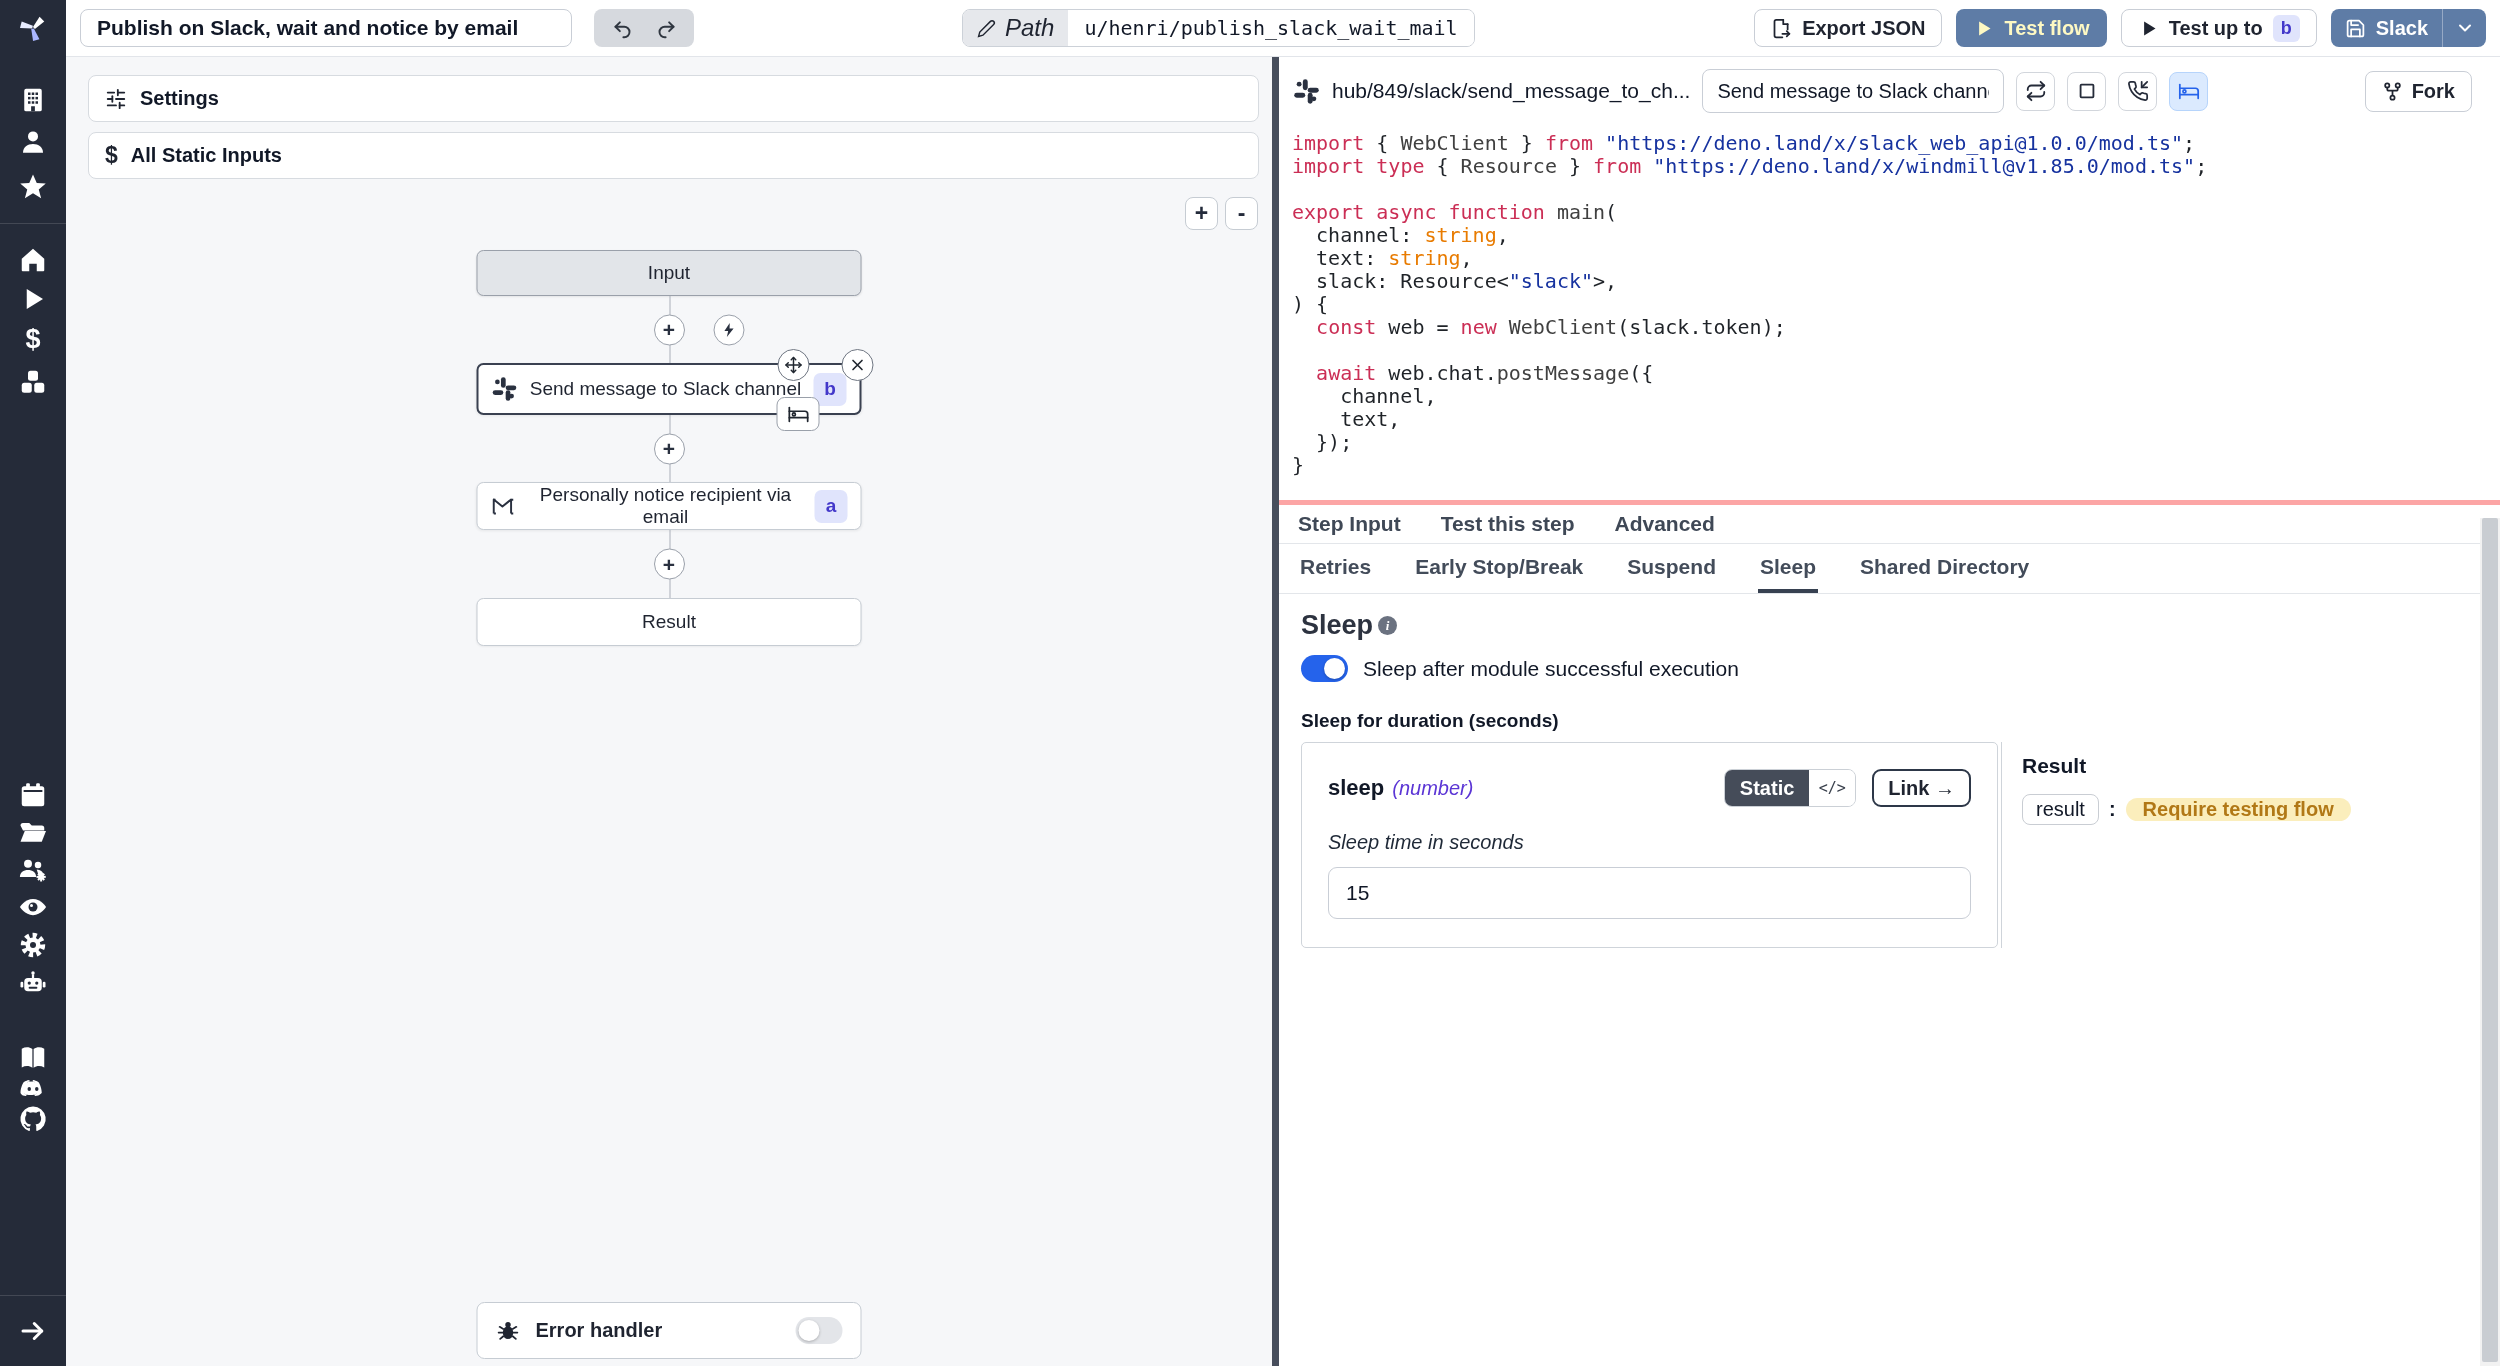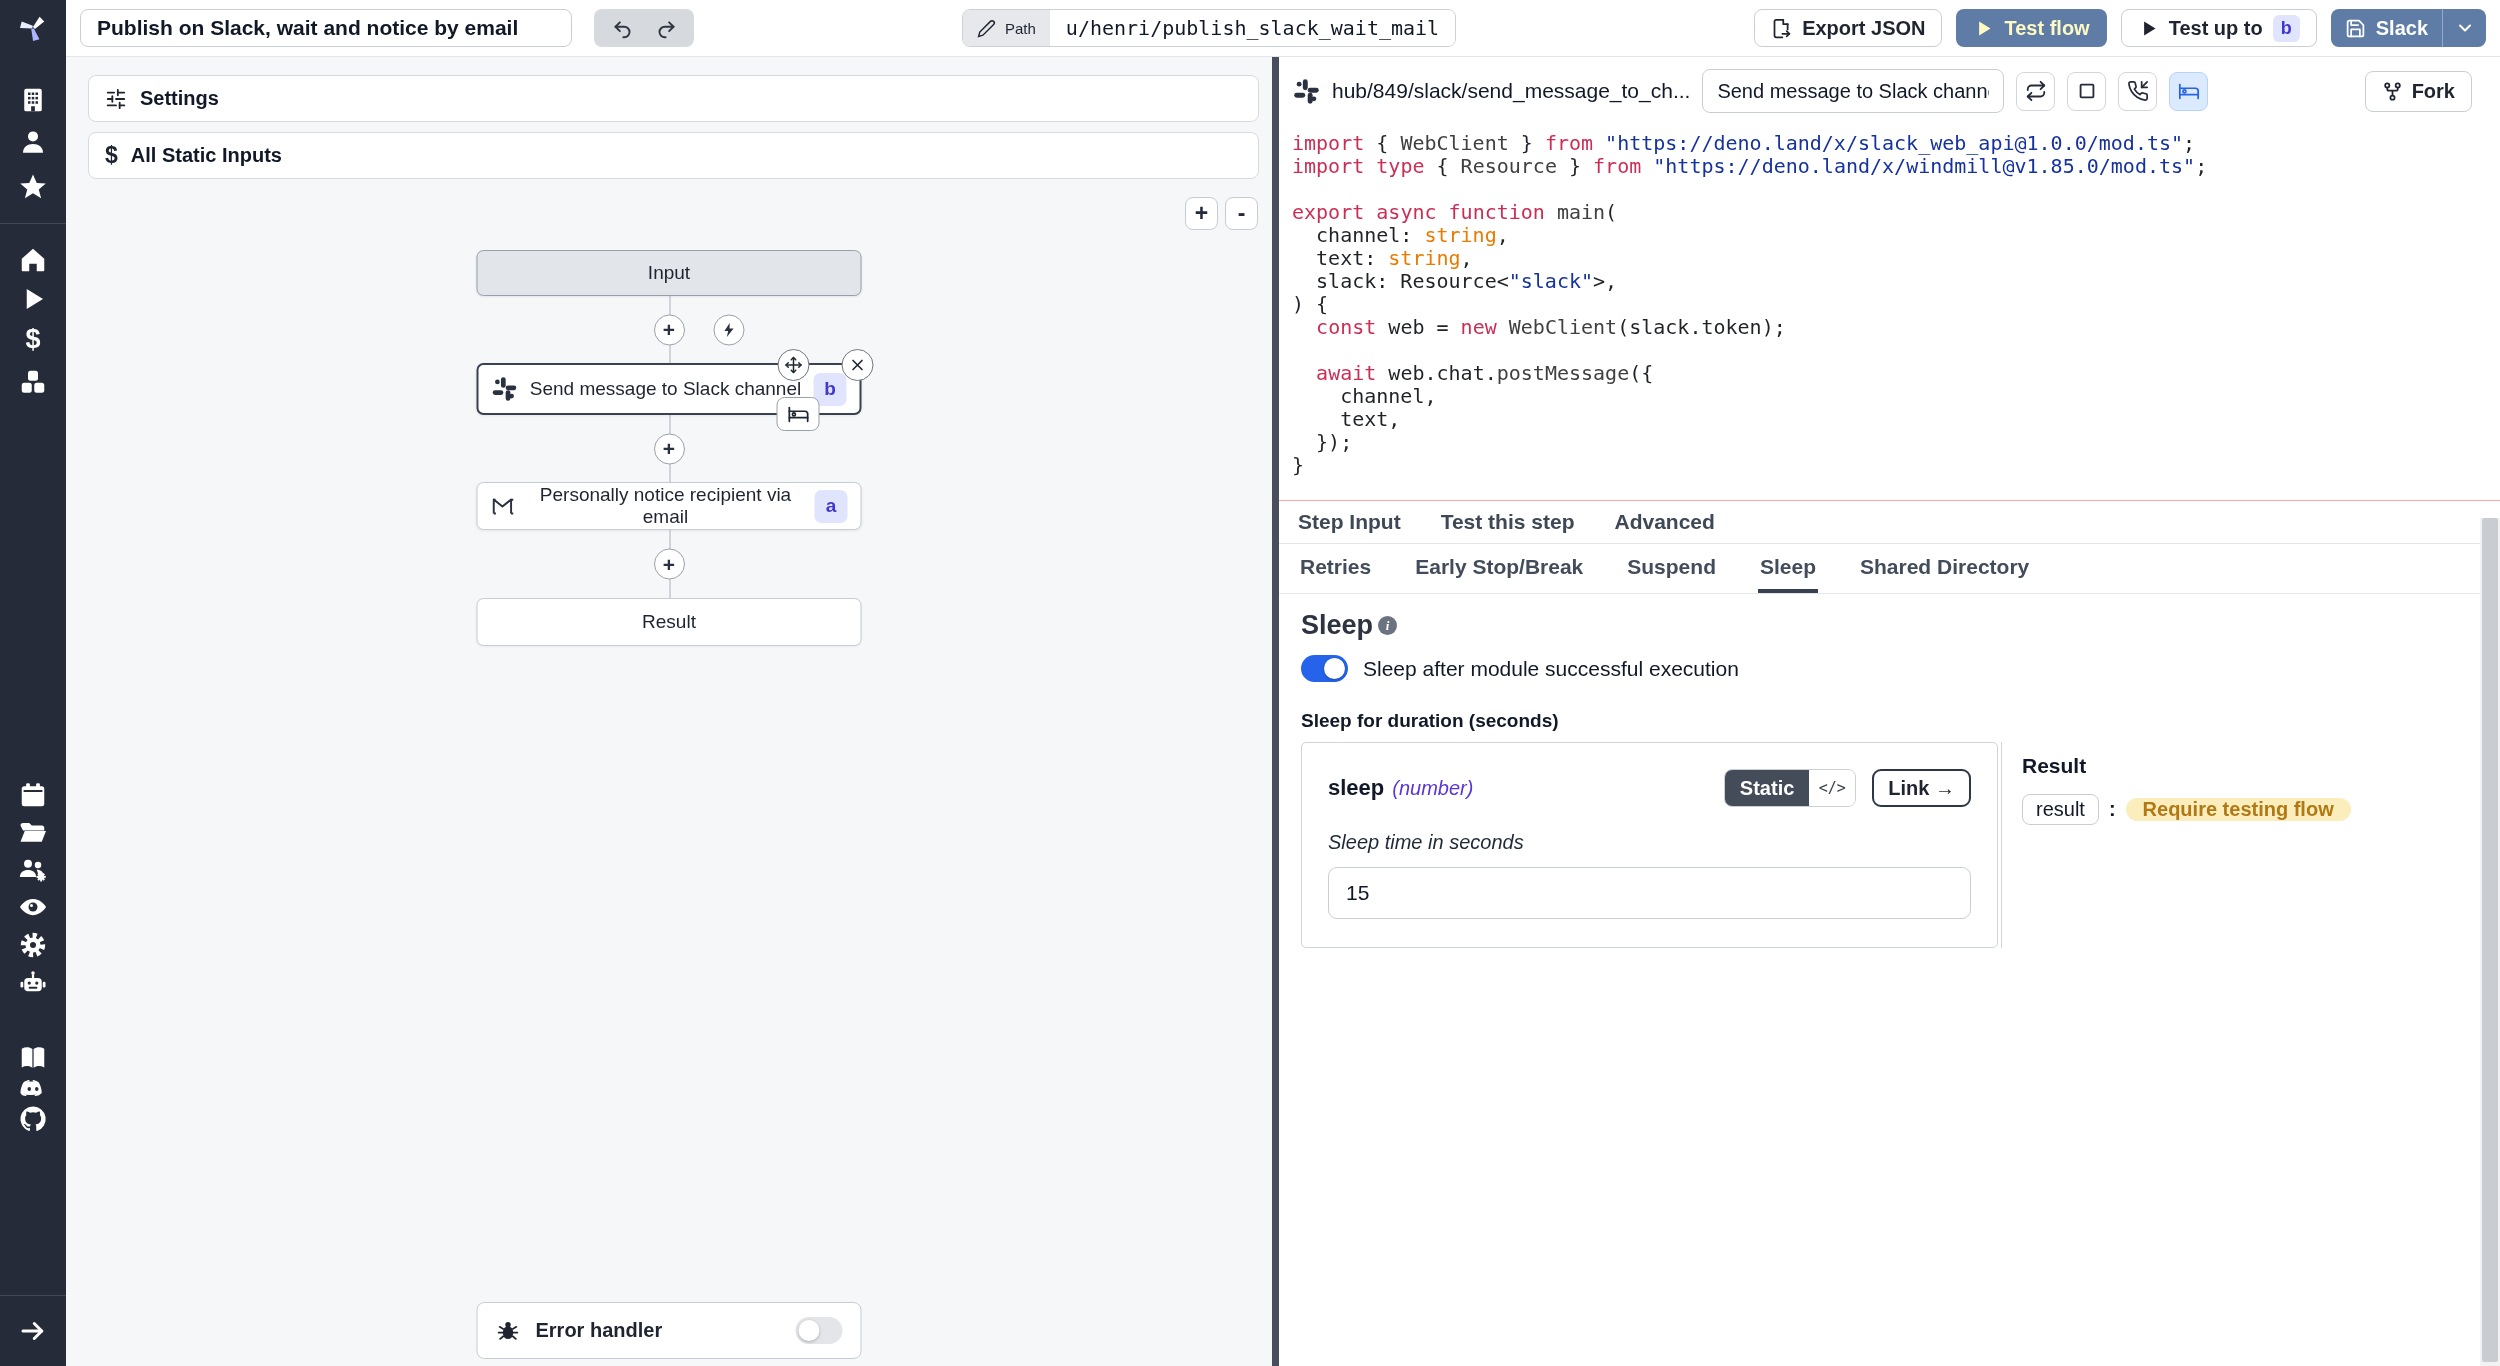--- a/index.html
+++ b/index.html
@@ -16,21 +16,21 @@
   .rail .dollar { font-size:27px; font-weight:700; color:#fff; }
 
   
   .main { flex:1; display:flex; flex-direction:column; min-width:0; }
   .topbar { height:57px; background:#fff; border-bottom:1px solid #e2e5ea; display:flex; align-items:center; padding:0 14px; }
   .title-input { width:492px; height:38px; border:1px solid #c9ced6; border-radius:8px; padding:0 16px;
                  font-family:"Liberation Sans",sans-serif; font-size:21px; font-weight:700; color:#111827; outline:none; }
   .undo-group { margin-left:22px; background:#d6d9de; border-radius:8px; height:38px; display:flex; align-items:center; padding:0 6px; }
   .undo-group .ubtn { width:44px; height:32px; display:flex; align-items:center; justify-content:center; color:#2f3640; cursor:pointer; }
   .path-group { margin-left:268px; display:flex; align-items:stretch; height:38px; border:1px solid #ccd1d8; border-radius:8px; overflow:hidden; }
-  .path-label { background:#e6e8ec; display:flex; align-items:center; gap:9px; padding:0 14px; font-size:15px; color:#1f2430; }
+  .path-label { background:#e6e8ec; display:flex; align-items:center; gap:9px; padding:0 14px; font-size:24px; color:#1f2430;font-style:italic; }
   .path-value { display:flex; align-items:center; padding:0 16px; min-width:330px; font-family:"DejaVu Sans Mono",monospace; font-size:20px; color:#111827; background:#fff; }
   .tb-right { margin-left:auto; display:flex; align-items:center; gap:14px; }
   .btn { height:38px; border-radius:8px; display:flex; align-items:center; gap:10px; padding:0 16px;
          font-size:20px; font-weight:700; cursor:pointer; border:1px solid transparent; }
   .btn.outline { background:#fff; border-color:#c9ced6; color:#1f2430; }
   .btn.blue { background:#5e7ca6; color:#fef9c3; }
   .btn svg { width:21px; height:21px; }
   .b-badge { background:#e0e4fc; color:#4338ca; font-weight:700; font-size:18px; width:27px; height:27px;
              border-radius:6px; display:flex; align-items:center; justify-content:center; }
   .save-split { display:flex; height:38px; border-radius:8px; overflow:hidden; background:#5e7ca6; color:#fff; }
@@ -100,21 +100,21 @@
   .ibtn svg { width:22px; height:22px; }
   .ibtn.active { background:#dbeafe; border-color:#b6d4fb; color:#2563eb; }
   .fork-btn { margin-left:auto; margin-right:14px; height:41px; border:1px solid #c9ced6; border-radius:8px; display:flex;
               align-items:center; gap:9px; padding:0 16px; font-size:20px; font-weight:700; color:#1f2430; cursor:pointer; }
   .fork-btn svg { width:21px; height:21px; }
 
   .code { height:375px; padding:7px 0 0 13px; font-family:"DejaVu Sans Mono",monospace; font-size:20px; line-height:23px; overflow:hidden; cursor:text; }
   .code-line { white-space:pre; height:23px; }
   .tk-k { color:#cb2e55; } .tk-p { color:#404040; } .tk-s { color:#16329f; } .tk-t { color:#e87b00; } .tk-d { color:#1f2328; }
 
-  .tabs1 { height:44px; border-top:1px solid #fca5a5; border-bottom:1px solid #e3e6ea; display:flex; gap:40px; align-items:center; padding:0 19px; }
+  .tabs1 { height:44px; border-top:5px solid #fca5a5; border-bottom:1px solid #e3e6ea; display:flex; gap:40px; align-items:center; padding:0 19px; }
   .tab { font-size:21px; font-weight:700; color:#3f4856; cursor:pointer; }
   .tabs2 { height:50px; border-bottom:1px solid #e3e6ea; display:flex; gap:40px; align-items:stretch; padding:0 19px; }
   .subtab { font-size:21px; font-weight:700; color:#434c5a; cursor:pointer; display:flex; align-items:center; padding:0 2px; border-bottom:4px solid transparent; }
   .subtab.active { border-bottom-color:#374151; }
 
   .sleep-section { padding:16px 22px; }
   .sleep-h { display:flex; align-items:center; gap:5px; }
   .sleep-h .h { font-size:27px; font-weight:800; color:#2d3340; }
   .info-ic { width:19px; height:19px; border-radius:50%; background:#6b7280; color:#fff; font-size:13px; font-weight:700;
              display:flex; align-items:center; justify-content:center; font-family:"Liberation Serif",serif; font-style:italic; }

